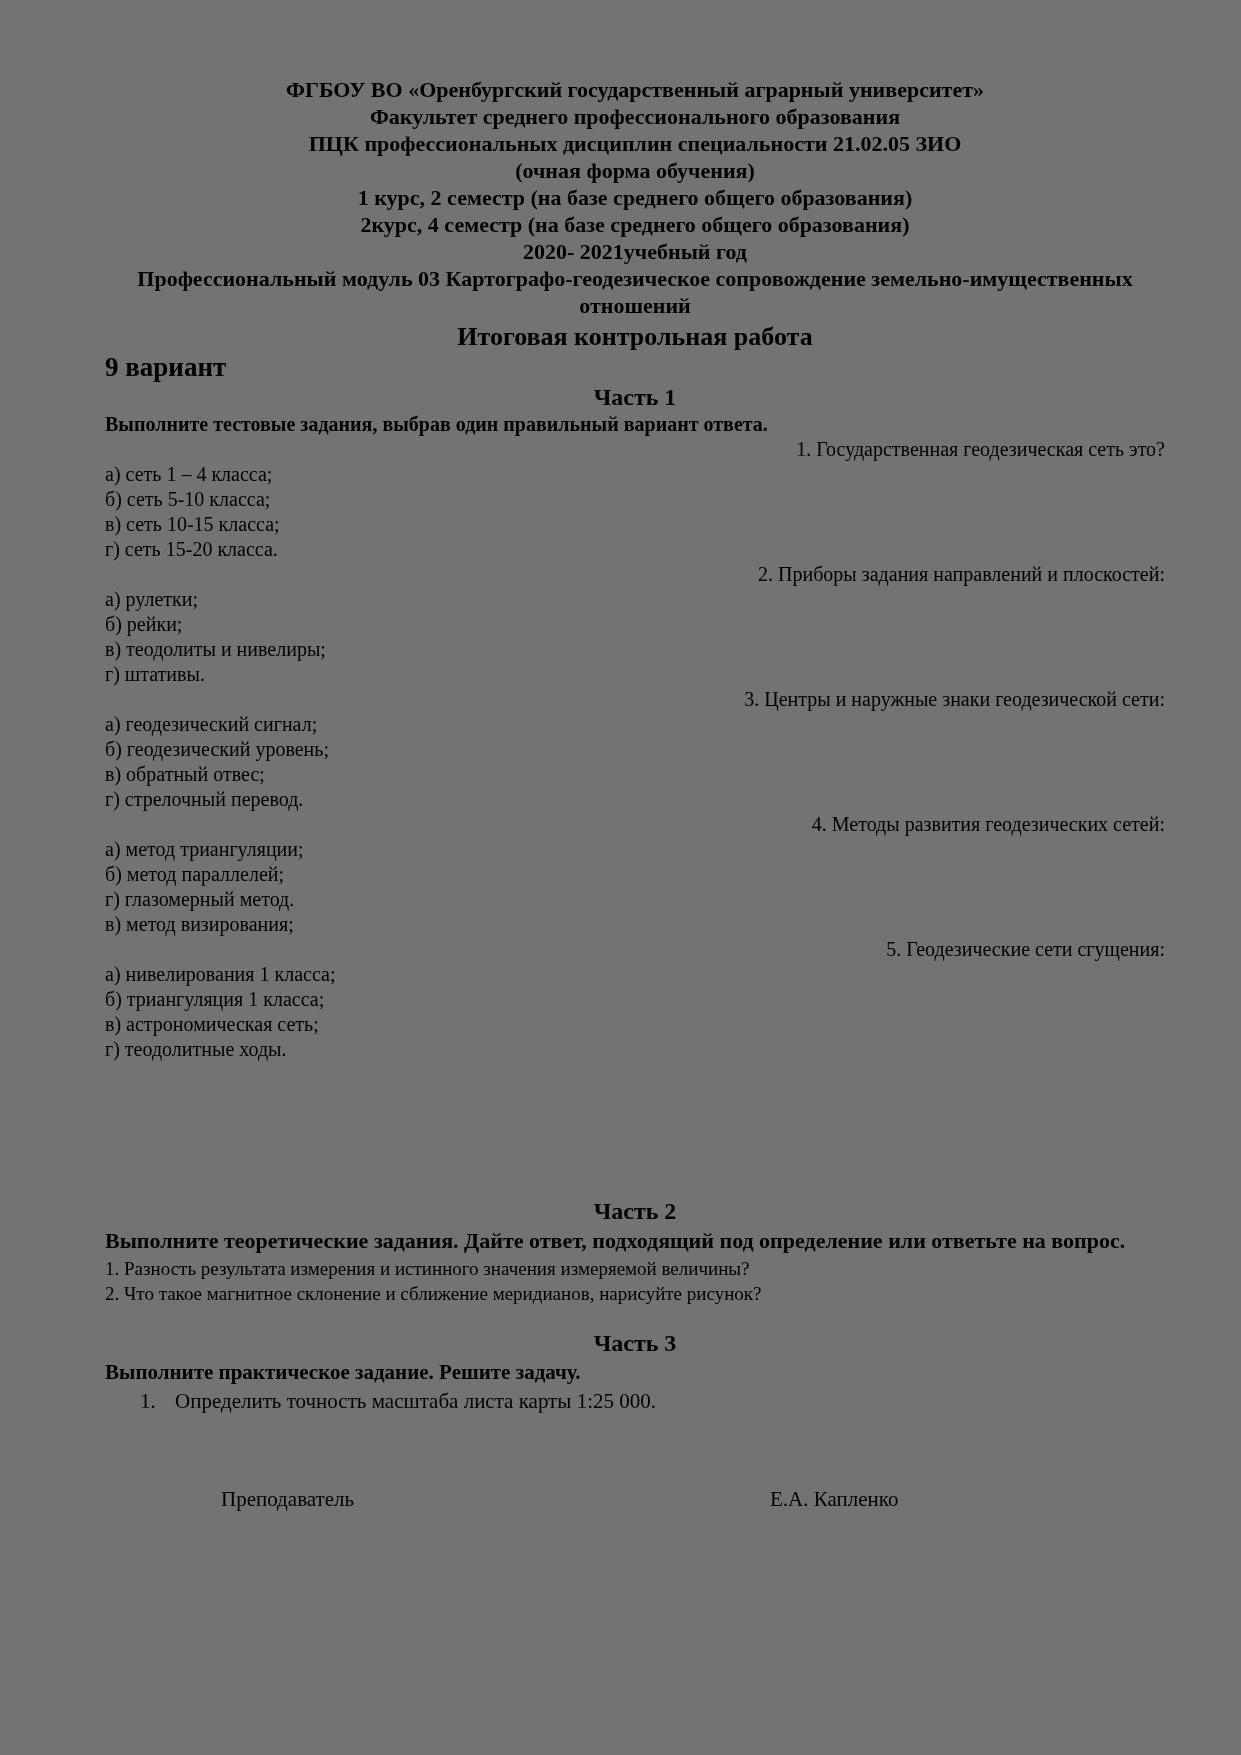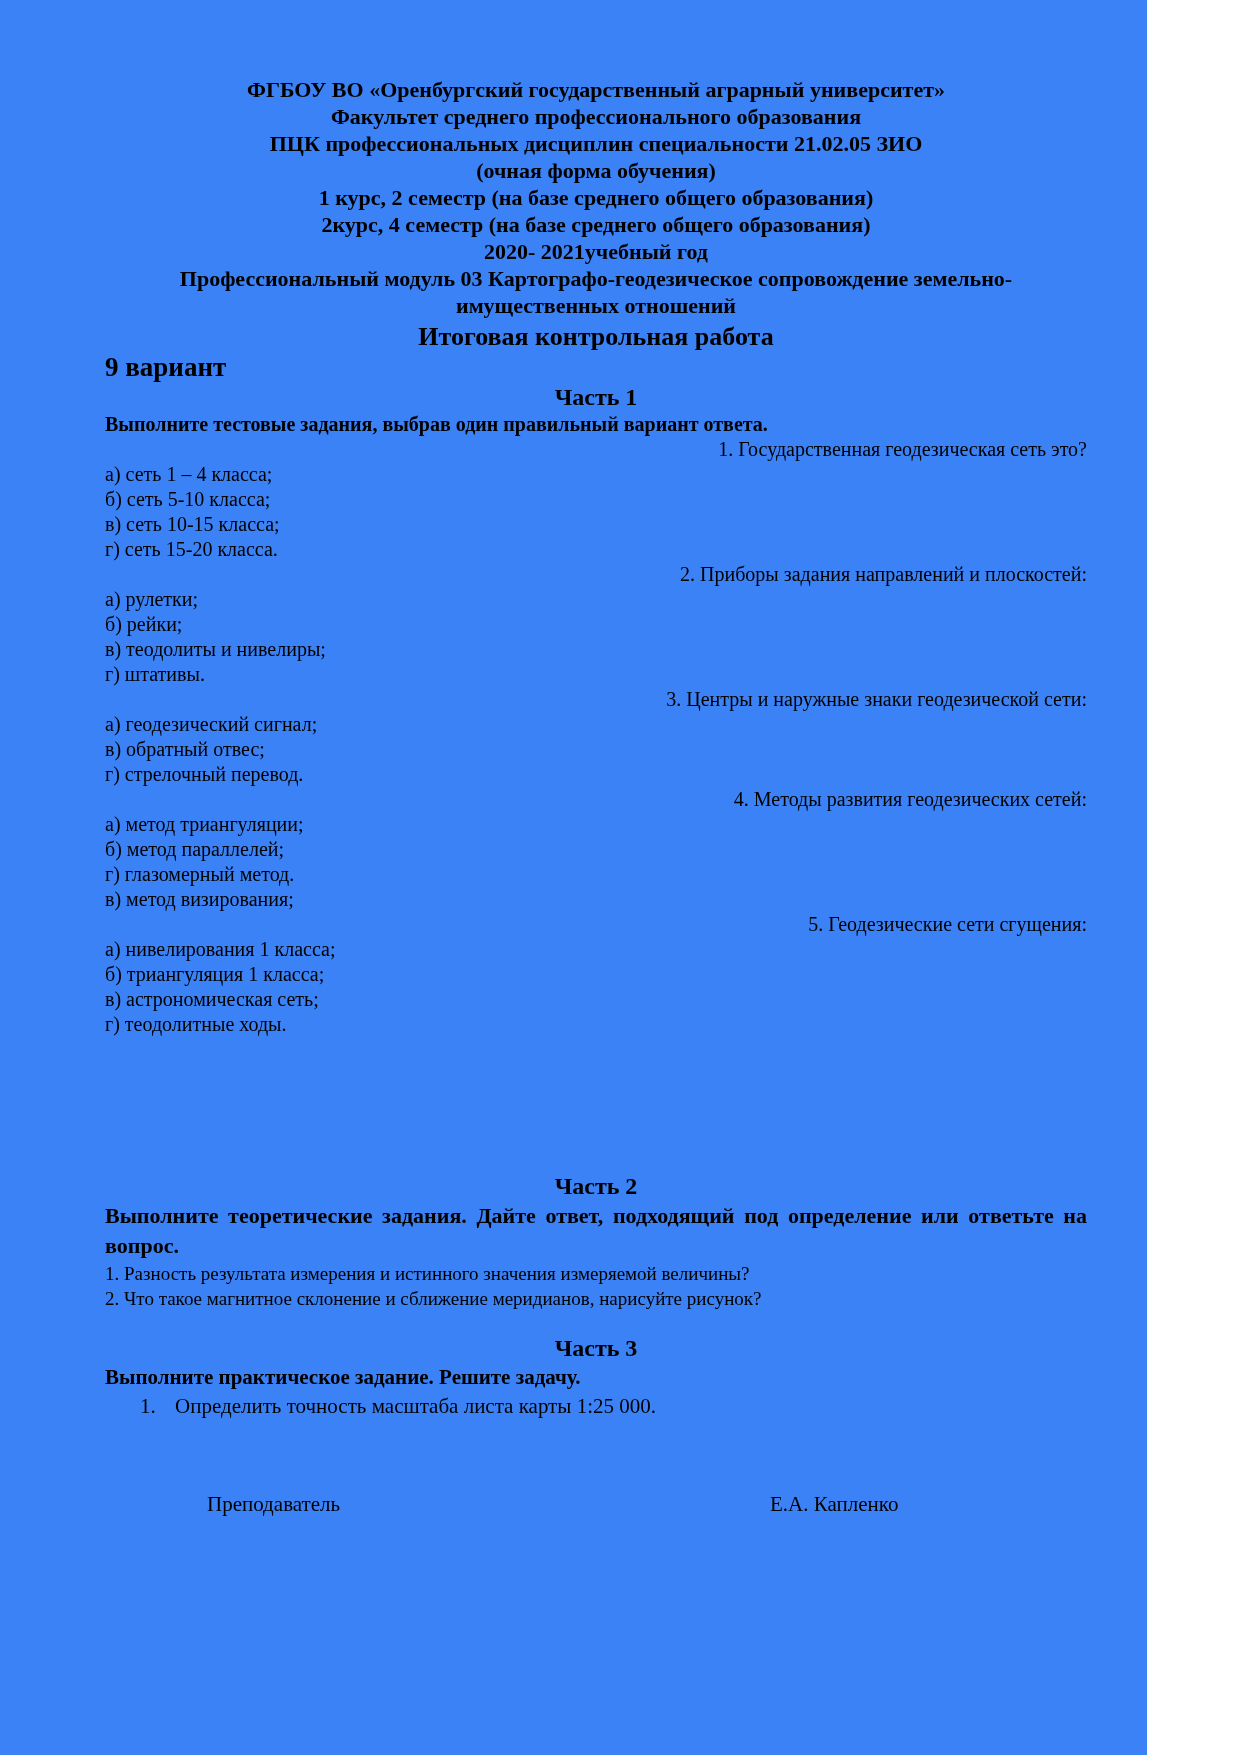--- a/index.html
+++ b/index.html
@@ -2,27 +2,27 @@
 <html lang="ru"><head>
 <meta charset="utf-8">
 <style>
   html, body {
     margin: 0;
     padding: 0;
     background: #ffffff;
   }
   .page {
     position: relative;
-    width: 1147px;
+    width: 1241px;
     height: 1755px;
-    background: #3b82f6;
+    background: #737373;
     color: #000000;
     font-family: "Liberation Serif", "DejaVu Serif", serif;
     box-sizing: border-box;
-    padding: 76px 60px 0 105px;
+    padding: 76px 76px 0 105px;
     overflow: hidden;
   }
   p { margin: 0; }
 
   
   .doc-header {
     text-align: center;
     font-weight: bold;
     font-size: 22px;
     line-height: 27px;
@@ -96,21 +96,21 @@
   
   .doc-footer {
     position: relative;
     margin-top: 70px;
     height: 28px;
     font-size: 21px;
     line-height: 28px;
   }
   .teacher-label {
     position: absolute;
-    left: 102px;
+    left: 116px;
     top: 0;
   }
   .teacher-name {
     position: absolute;
     left: 665px;
     top: 0;
   }
 </style>
 </head>
 <body>
@@ -171,20 +171,21 @@
               <p class="answer-option">г) штативы.</p>
             </div>
         </div>
 
         <div class="question-block">
           <p class="question-text">3. Центры и наружные знаки геодезической сети:</p>
           <div>
 
               <p class="answer-option">а) геодезический сигнал;</p>
 
+              <p class="answer-option">б) геодезический уровень;</p>
 
               <p class="answer-option">в) обратный отвес;</p>
 
               <p class="answer-option">г) стрелочный перевод.</p>
             </div>
         </div>
 
         <div class="question-block">
           <p class="question-text">4. Методы развития геодезических сетей:</p>
           <div>

